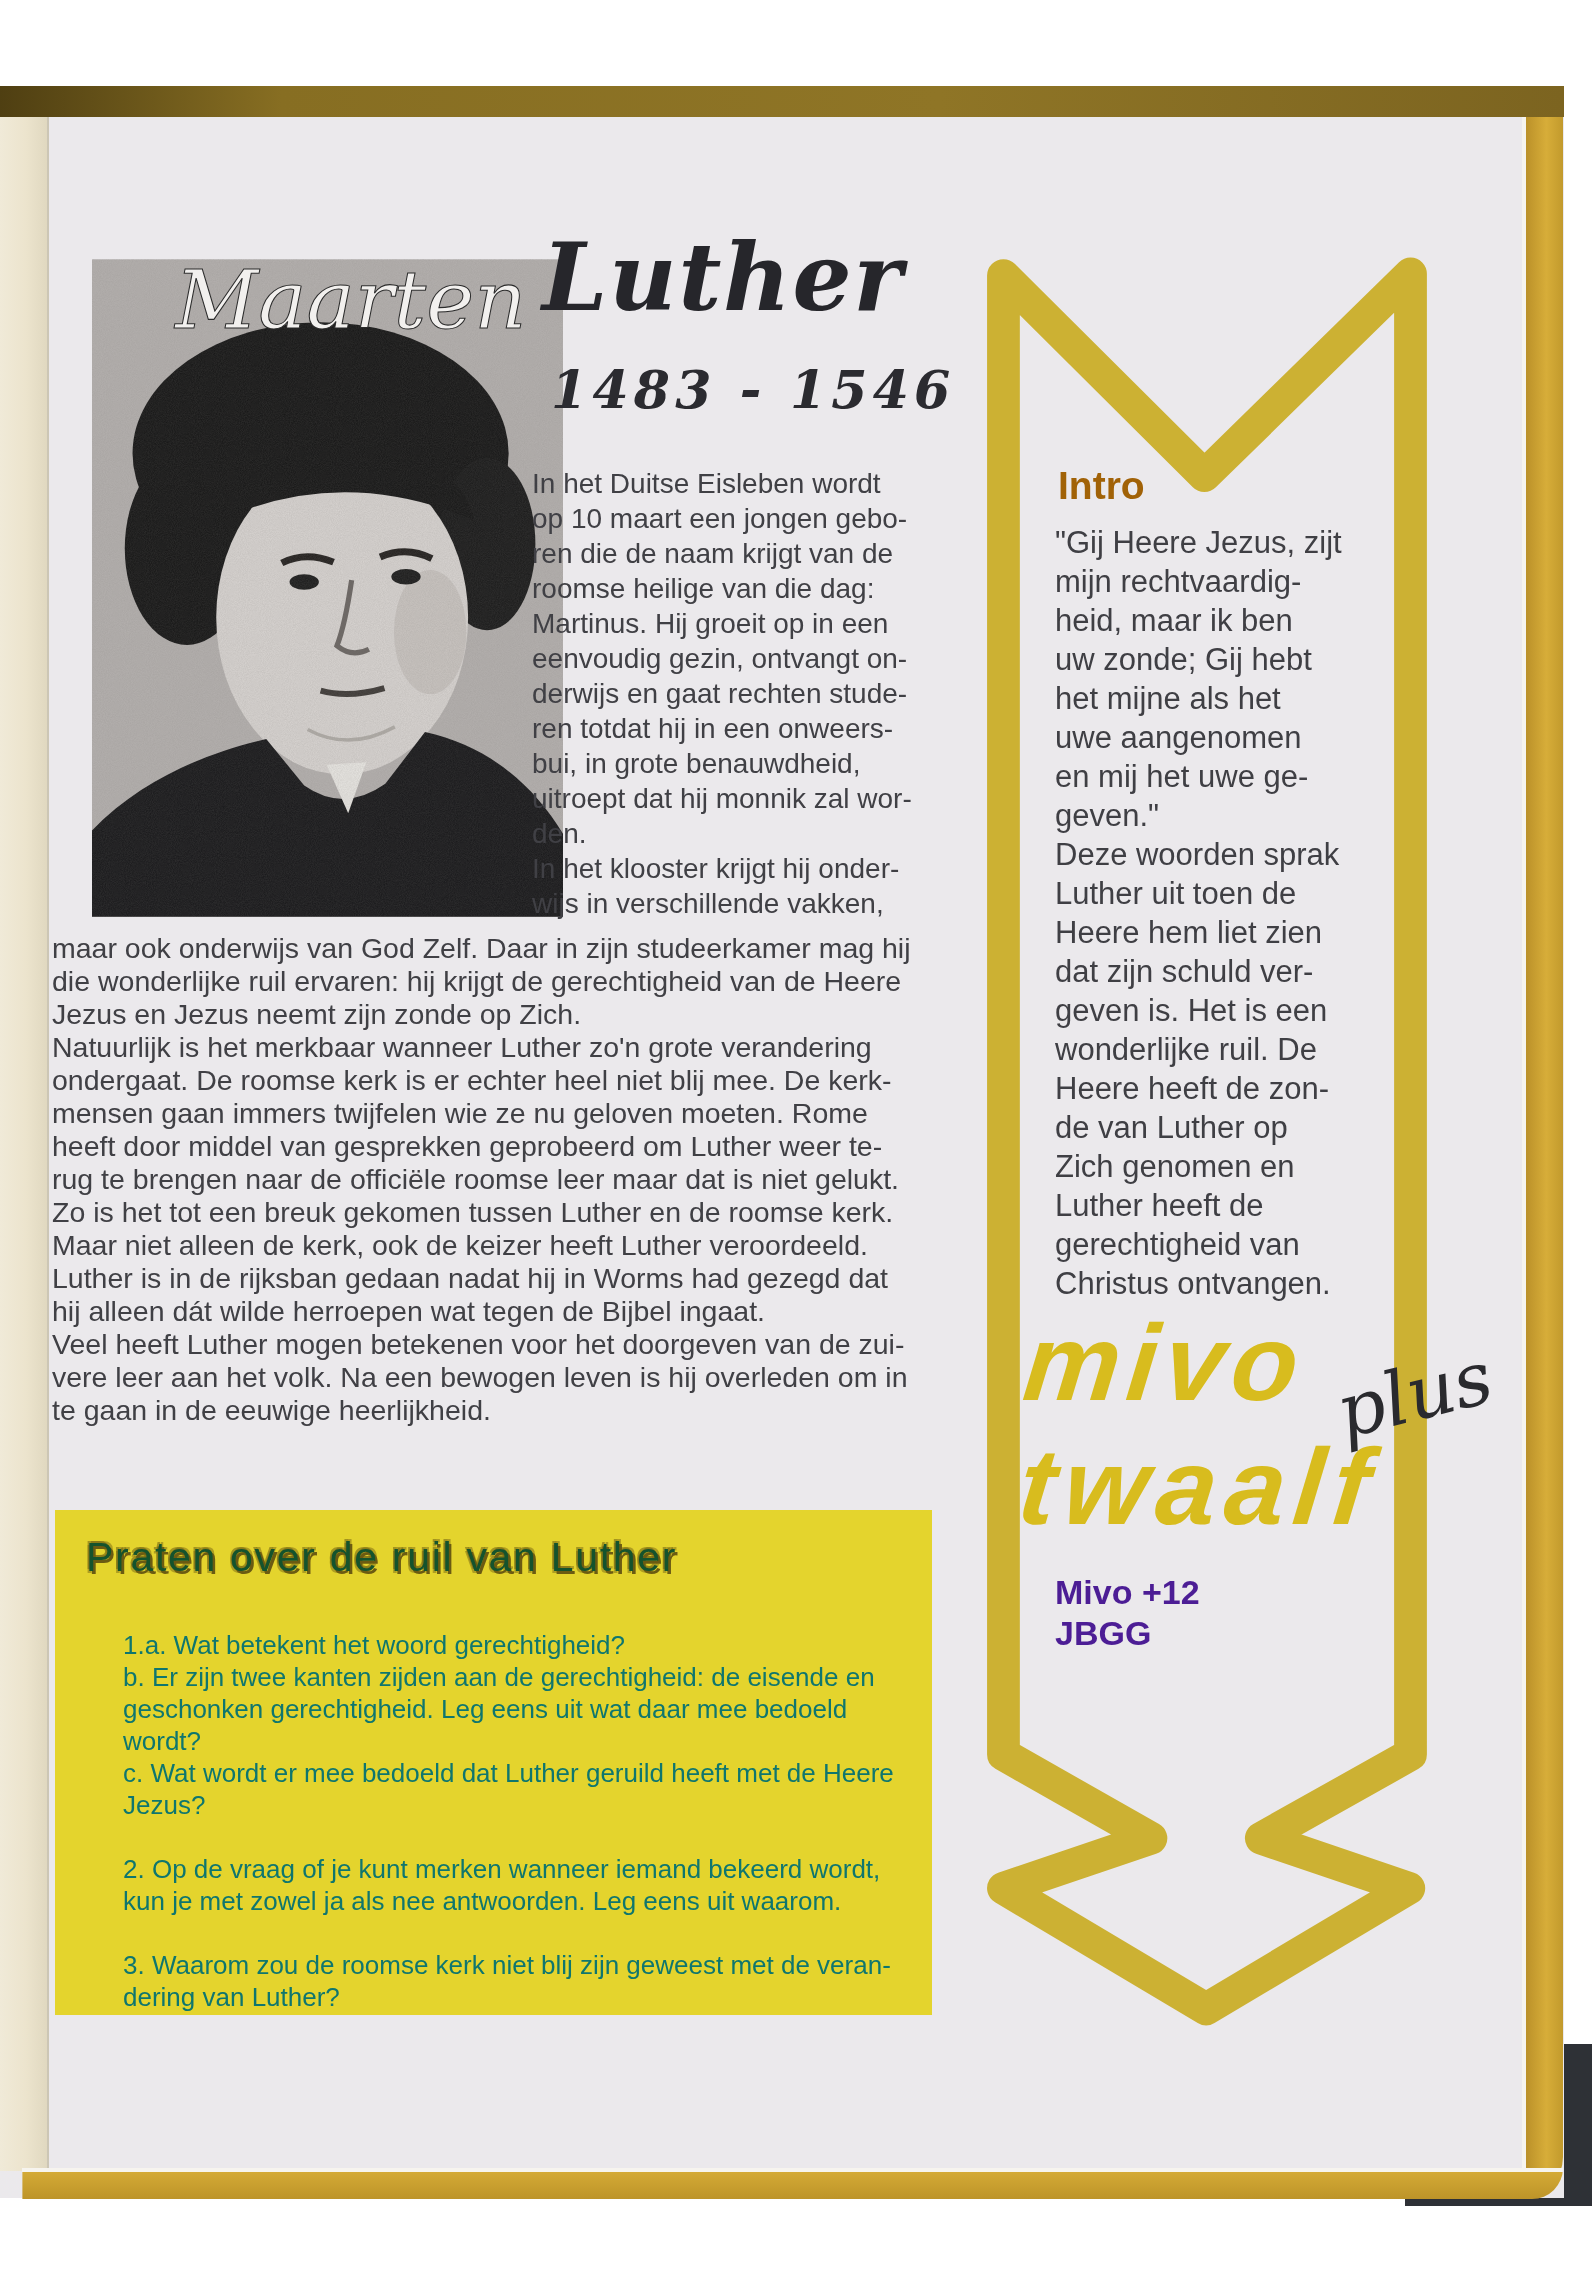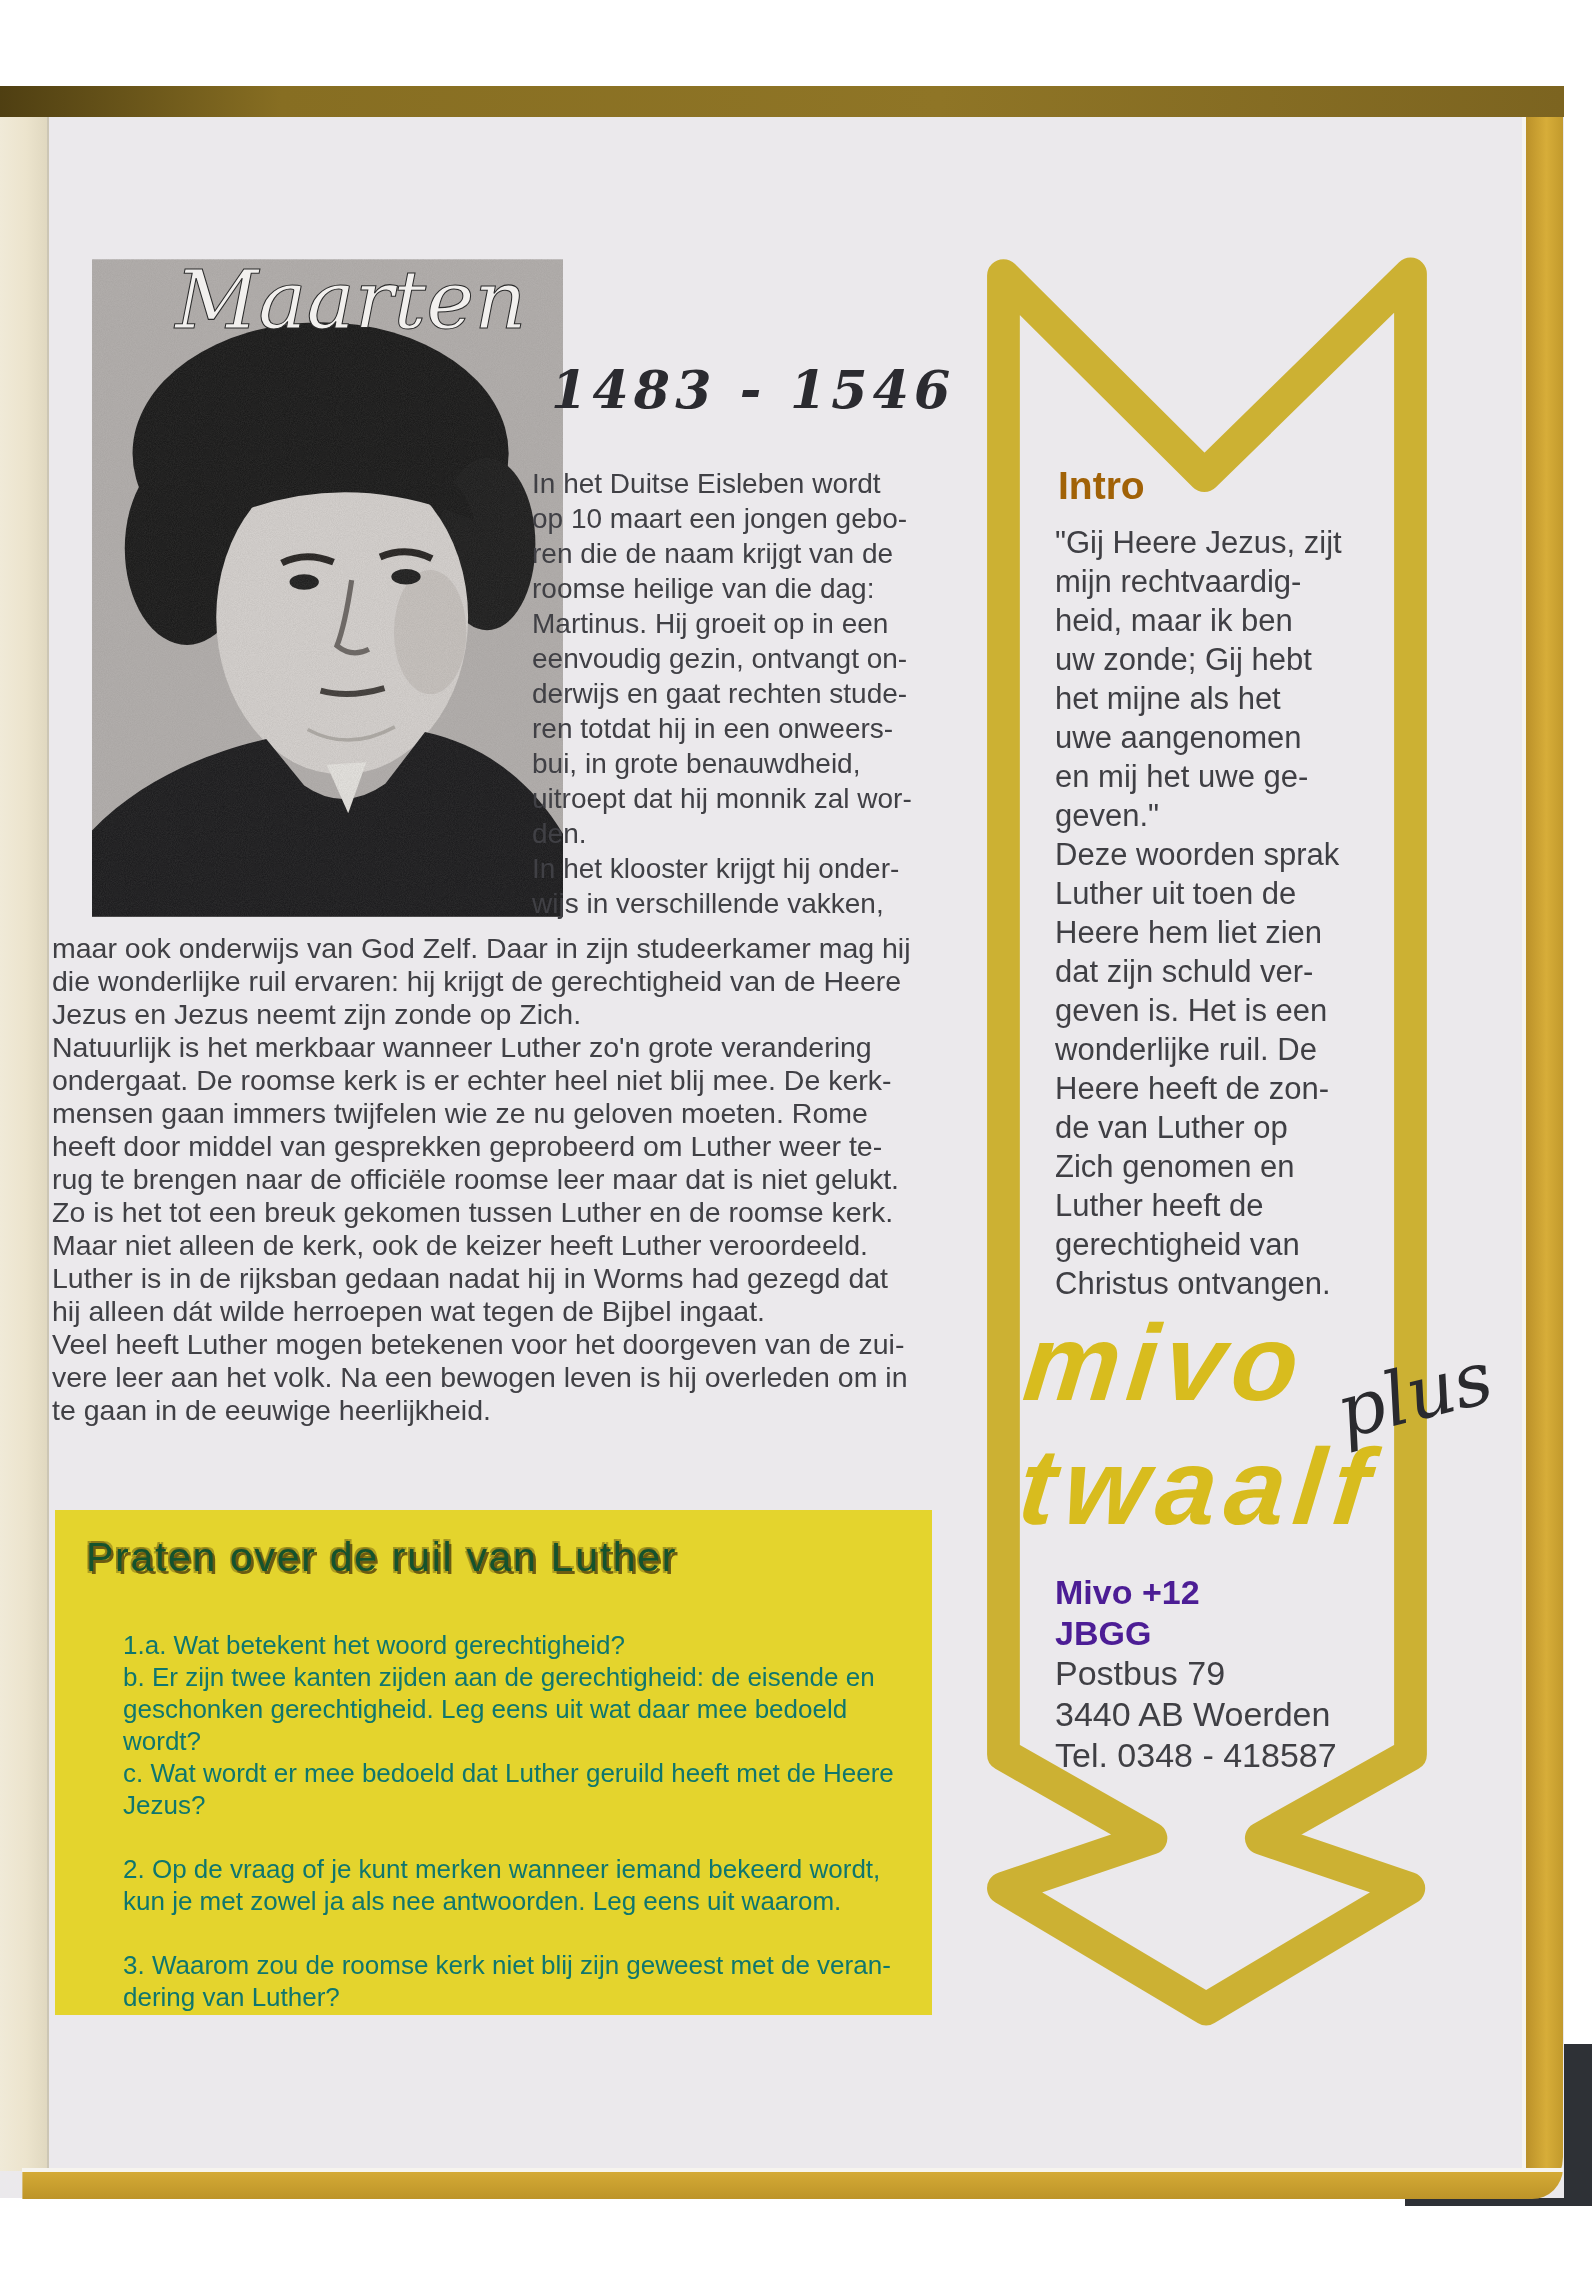--- a/index.html
+++ b/index.html
@@ -102,20 +102,21 @@
       <path d="M301 372 C296 406 291 430 284 448 Q301 462 321 452" stroke="#6b6663" stroke-width="6" fill="none"></path>
       <path d="M265 500 Q298 509 339 497" stroke="#3f3b38" stroke-width="7" fill="none"></path>
       <path d="M250 545 Q298 571 351 542" stroke="#a09b96" stroke-width="4" fill="none" opacity="0.7"></path>
       <path d="M0 762 L0 662 C60 600 140 570 202 556 L246 610 Q292 642 340 608 L386 548 C460 564 512 610 546 666 L546 762 Z" fill="#18181a"></path>
       <path d="M272 586 L318 583 L297 642 Z" fill="#e8e6e2"></path>
       <rect x="0" y="0" width="546" height="762" filter="url(#grain)" opacity="0.42"></rect>
       <text x="300" y="80" text-anchor="middle" font-family="DejaVu Serif" font-style="italic" font-size="94" fill="#f2f0ee" stroke="#2b2b2b" stroke-width="1.2">Maarten</text>
     </svg>
   </div>
 
+  <div class="title-luther">Luther</div>
   <div class="lifespan">1483 - 1546</div>
 
   <div class="col-narrow">In het Duitse Eisleben wordt
 op 10 maart een jongen gebo-
 ren die de naam krijgt van de
 roomse heilige van die dag:
 Martinus. Hij groeit op in een
 eenvoudig gezin, ontvangt on-
 derwijs en gaat rechten stude-
 ren totdat hij in een onweers-
@@ -177,18 +178,15 @@
 Luther heeft de
 gerechtigheid van
 Christus ontvangen.</div>
 
   <div class="logo-mivo">mivo</div>
   <div class="logo-plus">plus</div>
   <div class="logo-twaalf">twaalf</div>
 
   <div class="contact-bold">Mivo +12
 JBGG</div>
-  <div class="contact-rest">Postbus 79
-3440 AB Woerden
-Tel. 0348 - 418587</div>
 
 </div>
 
 
 </body></html>

